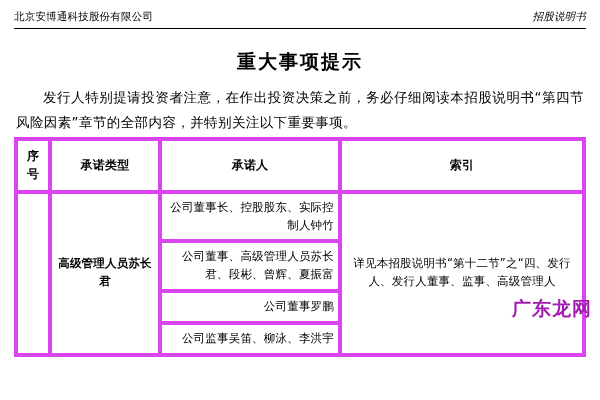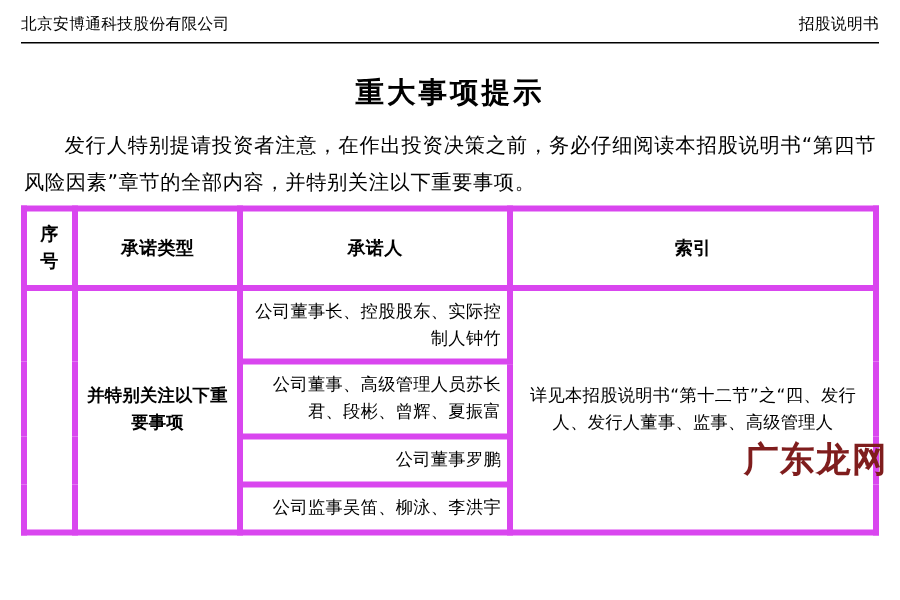--- a/index.html
+++ b/index.html
@@ -31,20 +31,21 @@
     line-height: 1.2;
     padding-top: 10px;
     padding-bottom: 4px;
     letter-spacing: 0.2px;
   }
   .running-header .left {
     white-space: nowrap;
   }
   .running-header .right {
     white-space: nowrap;
+    font-style: italic;
   }
   .header-rule {
     height: 1px;
     background: #000000;
     margin-top: 1px;
   }
   
   .doc-title {
     text-align: center;
     font-size: 19px;
@@ -115,23 +116,23 @@
   td.index {
     text-align: center;
     padding-left: 8px;
     line-height: 1.7;
   }
   
   .watermark {
     position: absolute;
     right: 8px;
     bottom: 78px;
-    font-size: 23px;
+    font-size: 19px;
     font-weight: bold;
-    color: #7f1d1d;
+    color: #a21caf;
     letter-spacing: 1px;
     pointer-events: none;
     user-select: none;
     white-space: nowrap;
   }
 </style>
 </head>
 <body>
 
 <div class="page">
@@ -158,21 +159,21 @@
       <tr>
         <th>序号</th>
         <th>承诺类型</th>
         <th>承诺人</th>
         <th>索引</th>
       </tr>
     </thead>
     <tbody>
       <tr>
         <td class="seq" rowspan="4"></td>
-        <td class="type" rowspan="4">并特别关注以下重要事项</td>
+        <td class="type" rowspan="4">高级管理人员苏长君</td>
         <td class="person">公司董事长、控股股东、实际控制人钟竹</td>
         <td class="index" rowspan="4">详见本招股说明书“第十二节”之“四、发行人、发行人董事、监事、高级管理人</td>
       </tr>
       <tr>
         <td class="person">公司董事、高级管理人员苏长君、段彬、曾辉、夏振富</td>
       </tr>
       <tr>
         <td class="person">公司董事罗鹏</td>
       </tr>
       <tr>

